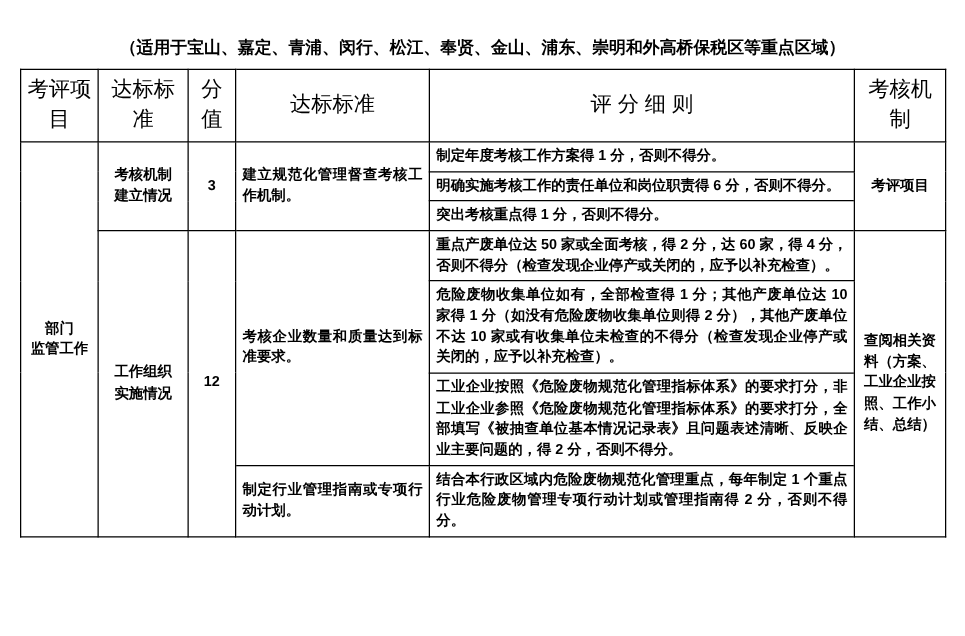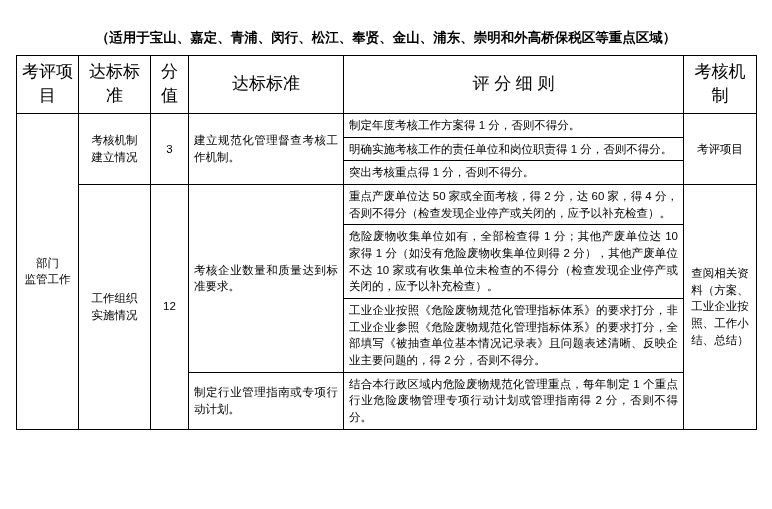--- a/index.html
+++ b/index.html
@@ -41,20 +41,21 @@
     margin: 0 auto;
     table-layout: fixed;
   }
   table.grid th, table.grid td {
     border: 1px solid #000000;
     padding: 3px 5px;
     font-size: 11.5px;
     line-height: 1.45;
     vertical-align: middle;
     word-break: break-all;
+    font-weight: bold;
   }
   table.grid th {
     text-align: center;
     font-weight: normal;
     font-size: 17px;
     padding: 4px 3px;
   }
   .c-center { text-align: center; }
   .c-justify { text-align: justify; text-justify: inter-ideograph; }
   .vmid { vertical-align: middle; }
@@ -101,21 +102,21 @@
         <td class="c-center vmid" rowspan="3">
           <div>考核机制</div>
           <div>建立情况</div>
         </td>
         <td class="c-center vmid" rowspan="3">3</td>
         <td class="c-justify vmid" rowspan="3">建立规范化管理督查考核工作机制。</td>
         <td class="c-justify vmid">制定年度考核工作方案得 1 分，否则不得分。</td>
         <td class="c-center vmid" rowspan="3">考评项目</td>
       </tr>
       <tr>
-        <td class="c-justify vmid">明确实施考核工作的责任单位和岗位职责得 1 分，否则不得分。</td>
+        <td class="c-justify vmid">明确实施考核工作的责任单位和岗位职责得 6 分，否则不得分。</td>
       </tr>
       <tr>
         <td class="c-justify vmid">突出考核重点得 1 分，否则不得分。</td>
       </tr>
 
       <tr>
         <td class="c-center vmid" rowspan="4">
           <div>工作组织</div>
           <div>实施情况</div>
         </td>

